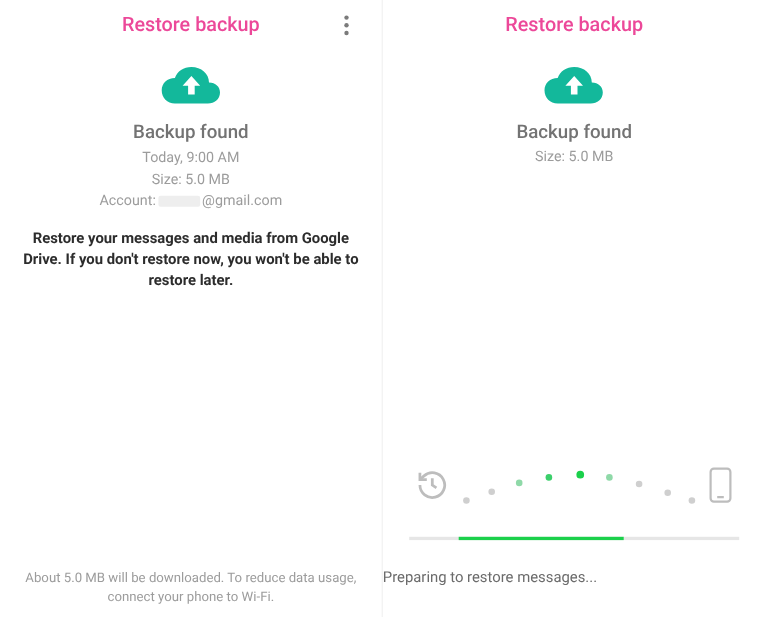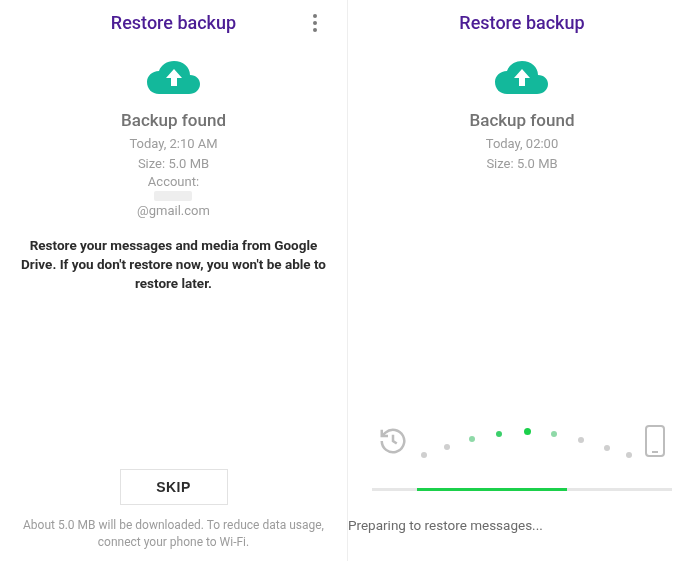--- a/index.html
+++ b/index.html
@@ -20,21 +20,21 @@
   .screen.right { width: 348px; }
 
   .header {
     height: 44px;
     display: flex;
     align-items: center;
     justify-content: center;
     position: relative;
   }
   .header-title {
-    color: #4c1d95;
+    color: #ec4899;
     font-size: 18px;
     font-weight: 500;
   }
   .header-menu {
     position: absolute;
     right: 26px;
     top: 10px;
     display: flex;
     flex-direction: column;
     gap: 3px;
@@ -69,21 +69,20 @@
     margin-top: 6px;
   }
   .meta-line.sm { margin-top: 5px; }
   .account-line {
     color: #9c9c9c;
     font-size: 13px;
     margin-top: 3px;
     display: inline-flex;
     align-items: center;
     gap: 2px;
-    flex-direction: column;
   }
   .redact {
     display: inline-block;
     width: 38px;
     height: 10px;
     background: #eee;
     border-radius: 2px;
   }
 
   .desc {
@@ -205,53 +204,51 @@
 
   <div class="cloud-wrap">
     <svg width="56" height="40" viewBox="0 0 56 40">
       <path d="M44 17c0-8-7-14-16-14-7 0-13 4-15 10-7 0-12 5-12 11 0 7 5 12 12 12h30c6 0 11-4 11-10 0-5-4-9-10-9z" fill="#13b89b"></path>
       <path d="M28 11l-8 9h5v8h6v-8h5z" fill="#fff"></path>
     </svg>
   </div>
 
   <div class="subhead">
     <div class="backup-found">Backup found</div>
-    <div class="meta-line">Today, 2:10 AM</div>
+    <div class="meta-line">Today, 9:00 AM</div>
     <div class="meta-line sm">Size: 5.0 MB</div>
     <div class="account-line">
       <span>Account:</span>
       <span class="redact"></span>
       <span>@gmail.com</span>
     </div>
   </div>
 
   <div class="desc">Restore your messages and media from Google Drive. If you don't restore now, you won't be able to restore later.</div>
 
   <div class="button-row">
-    <button class="btn btn-secondary">SKIP</button>
   </div>
 
   <div class="footnote">About 5.0 MB will be downloaded. To reduce data usage, connect your phone to Wi-Fi.</div>
 </div>
 
 <div class="screen right">
   <div class="header">
     <div class="header-title">Restore backup</div>
   </div>
 
   <div class="cloud-wrap">
     <svg width="56" height="40" viewBox="0 0 56 40">
       <path d="M44 17c0-8-7-14-16-14-7 0-13 4-15 10-7 0-12 5-12 11 0 7 5 12 12 12h30c6 0 11-4 11-10 0-5-4-9-10-9z" fill="#13b89b"></path>
       <path d="M28 11l-8 9h5v8h6v-8h5z" fill="#fff"></path>
     </svg>
   </div>
 
   <div class="subhead">
     <div class="backup-found">Backup found</div>
-    <div class="meta-line">Today, 02:00</div>
     <div class="meta-line sm">Size: 5.0 MB</div>
   </div>
 
   <div class="progress-area">
     <div class="transfer-row">
       <span>
         <svg width="30" height="30" viewBox="0 0 24 24" fill="none" stroke="#bdbdbd" stroke-width="2">
           <path d="M3 12a9 9 0 1 0 3-6.7L3 8"></path>
           <polyline points="3 3 3 8 8 8"></polyline>
           <polyline points="12 7 12 12 15 14"></polyline>

